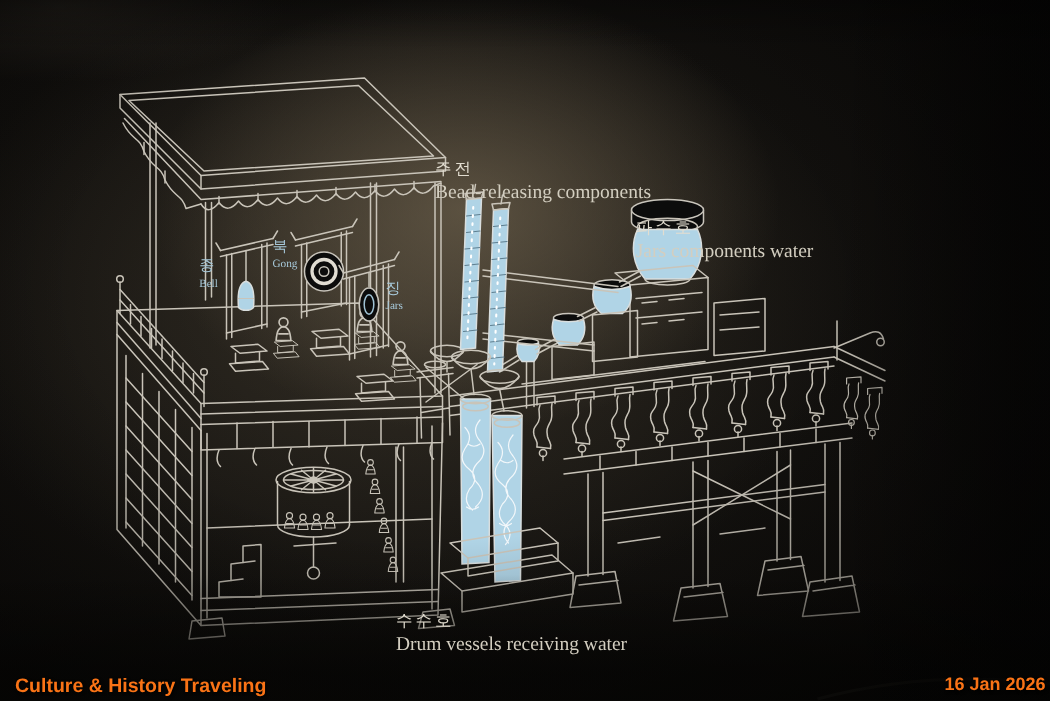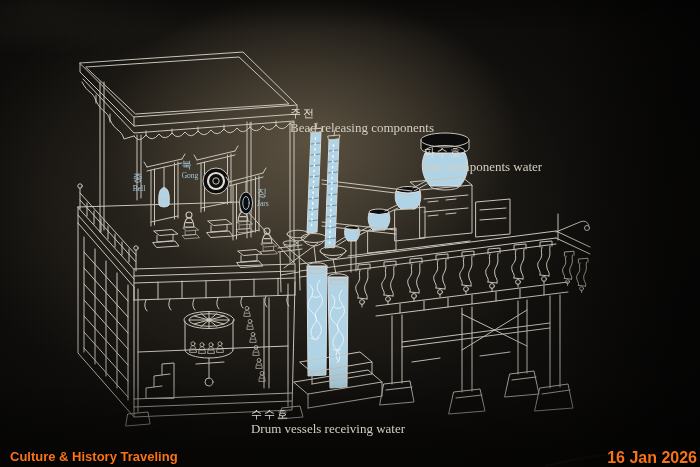--- a/index.html
+++ b/index.html
@@ -285,31 +285,31 @@
 <div id="vignette"></div>
 
 <div class="label lab-white" style="left:362px;top:107px;">
   <span class="ko">주전</span>
   <span class="en">Bead-releasing components</span>
 </div>
 <div class="label lab-white" style="left:483px;top:146px;">
   <span class="ko">파수호</span>
   <span class="en">Jars components water</span>
 </div>
-<div class="label lab-white" style="left:328px;top:408px;">
+<div class="label lab-white" style="left:341px;top:408px;">
   <span class="ko">수수호</span>
   <span class="en">Drum vessels receiving water</span>
 </div>
 <div class="label lab-blue" style="left:139px;top:172px;">
   <span class="ko">종</span>
   <span class="en">Bell</span>
 </div>
 <div class="label lab-blue" style="left:190px;top:159px;">
   <span class="ko">북</span>
   <span class="en">Gong</span>
 </div>
 <div class="label lab-blue" style="left:263px;top:187px;">
   <span class="ko">징</span>
   <span class="en">Jars</span>
 </div>
 
 <div class="wm" style="left:10px;top:449px;font-size:13px;">Culture &amp; History Traveling</div>
-<div class="wm" style="right:3px;top:449px;font-size:16px;">16 Jan 2026</div>
+<div class="wm" style="right:3px;top:449px;font-size:12px;">16 Jan 2026</div>
 
 </body></html>

